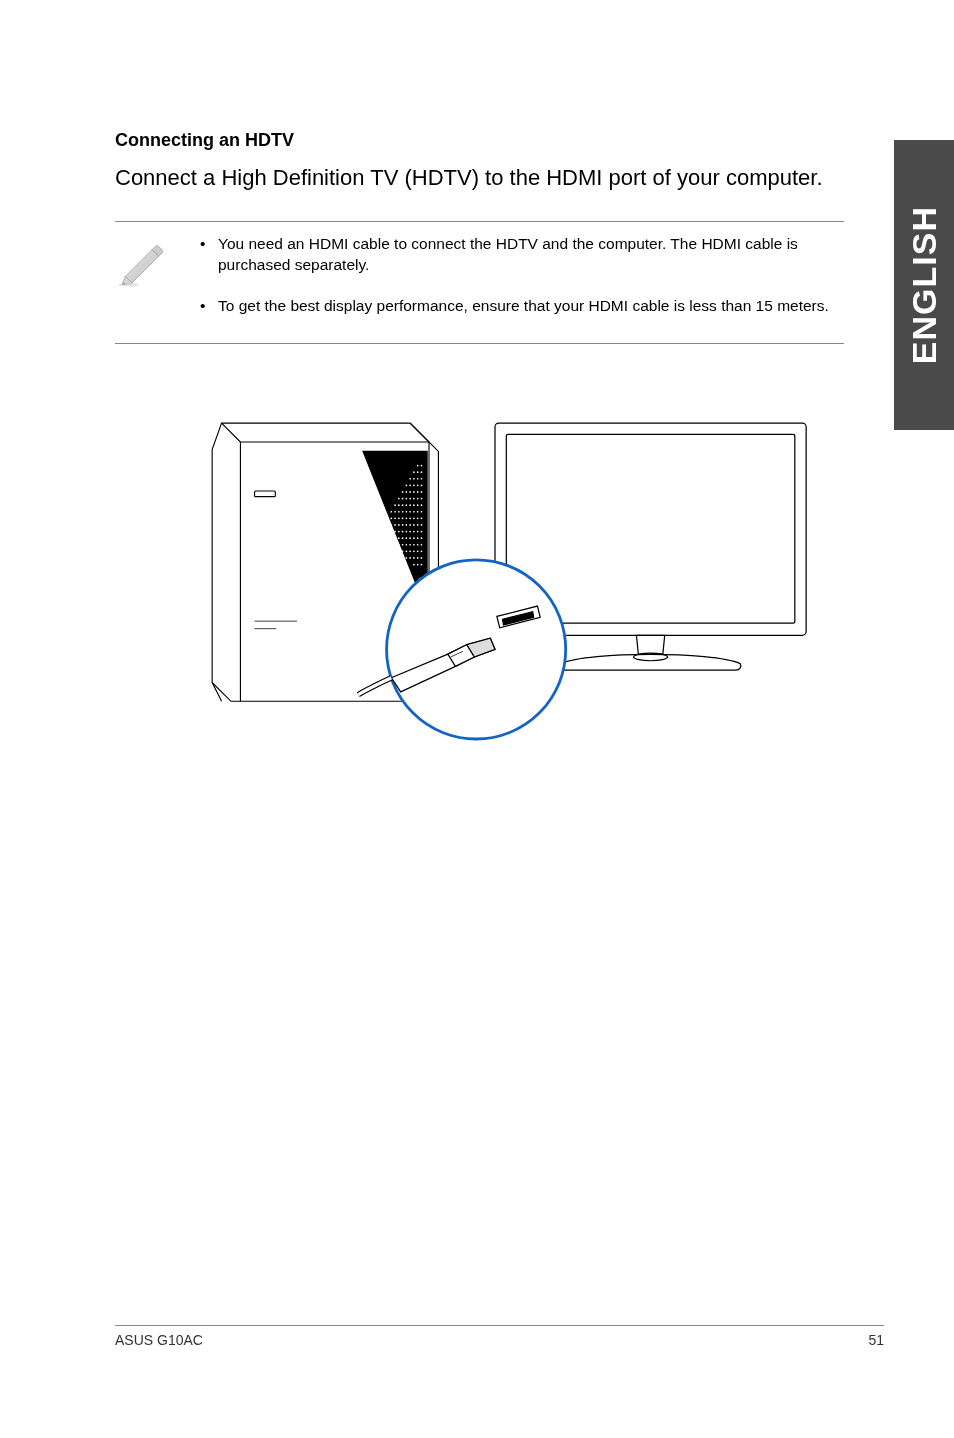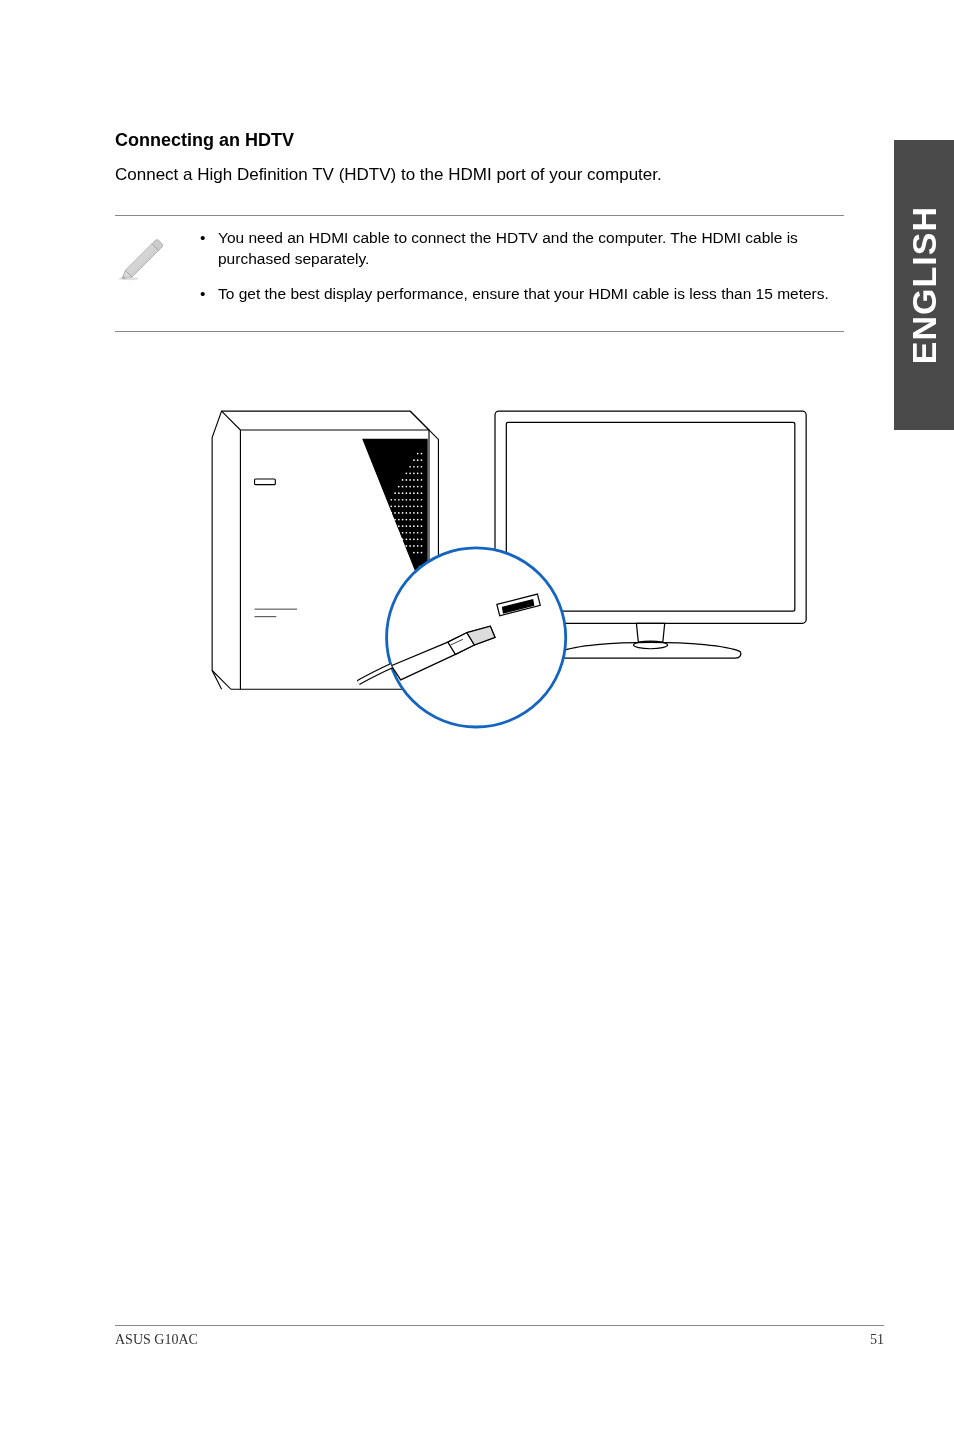--- a/index.html
+++ b/index.html
@@ -35,21 +35,21 @@
     font-size: 34px;
     font-family: Arial, Helvetica, sans-serif;
     letter-spacing: 1px;
   }
   .section-title {
     font-size: 18px;
     font-weight: bold;
     margin-bottom: 14px;
   }
   .intro {
-    font-size: 17px;
+    font-size: 22px;
     margin-bottom: 30px;
   }
   .note-block {
     display: flex;
     gap: 25px;
     border-top: 1px solid #888;
     border-bottom: 1px solid #888;
     padding: 12px 10px 12px 0;
     margin-left: 0px;
     margin-right: 40px;
@@ -61,21 +61,21 @@
     padding-left: 2px;
   }
   .note-list {
     list-style: none;
     font-size: 15.5px;
     line-height: 1.35;
   }
   .note-list li {
     position: relative;
     padding-left: 18px;
-    margin-bottom: 14px;
+    margin-bottom: 20px;
   }
   .note-list li:last-child { margin-bottom: 14px; }
   .note-list li::before {
     content: "•";
     position: absolute;
     left: 0;
     top: 0;
   }
   .illustration {
     margin-top: 50px;
@@ -85,21 +85,20 @@
     position: absolute;
     bottom: 90px;
     left: 115px;
     right: 70px;
     border-top: 1px solid #888;
     padding-top: 6px;
     display: flex;
     justify-content: space-between;
     font-size: 14px;
     color: #333;
-    font-family: Liberation Serif, serif;
   }
 </style>
 </head>
 <body>
 
 <div class="side-tab">
   <span>ENGLISH</span>
 </div>
 
 <div class="page">

